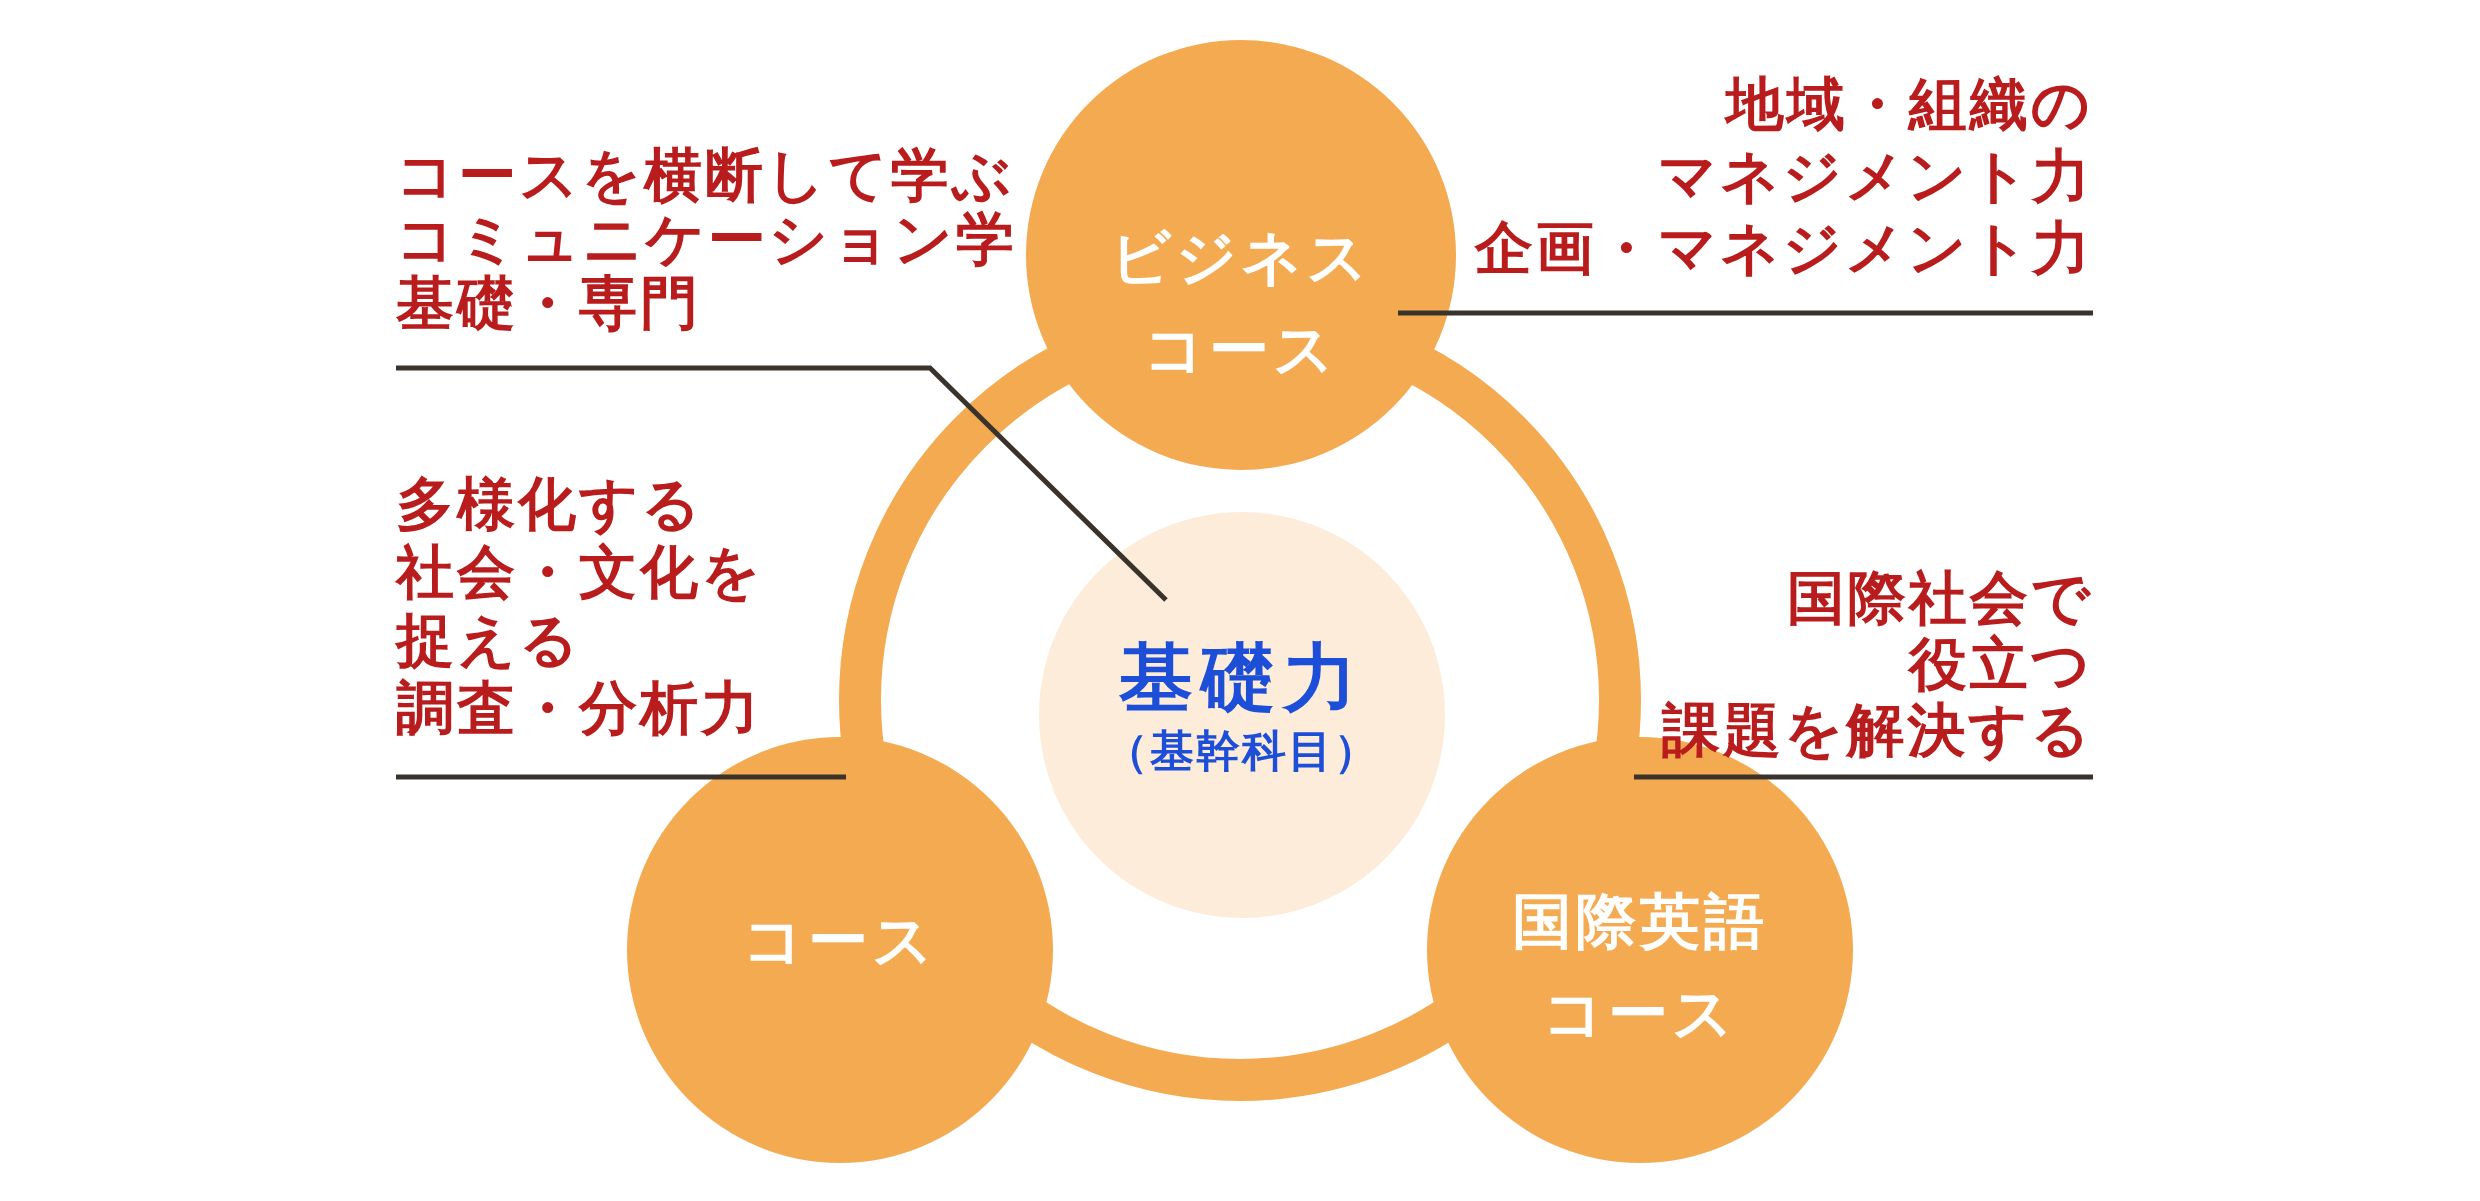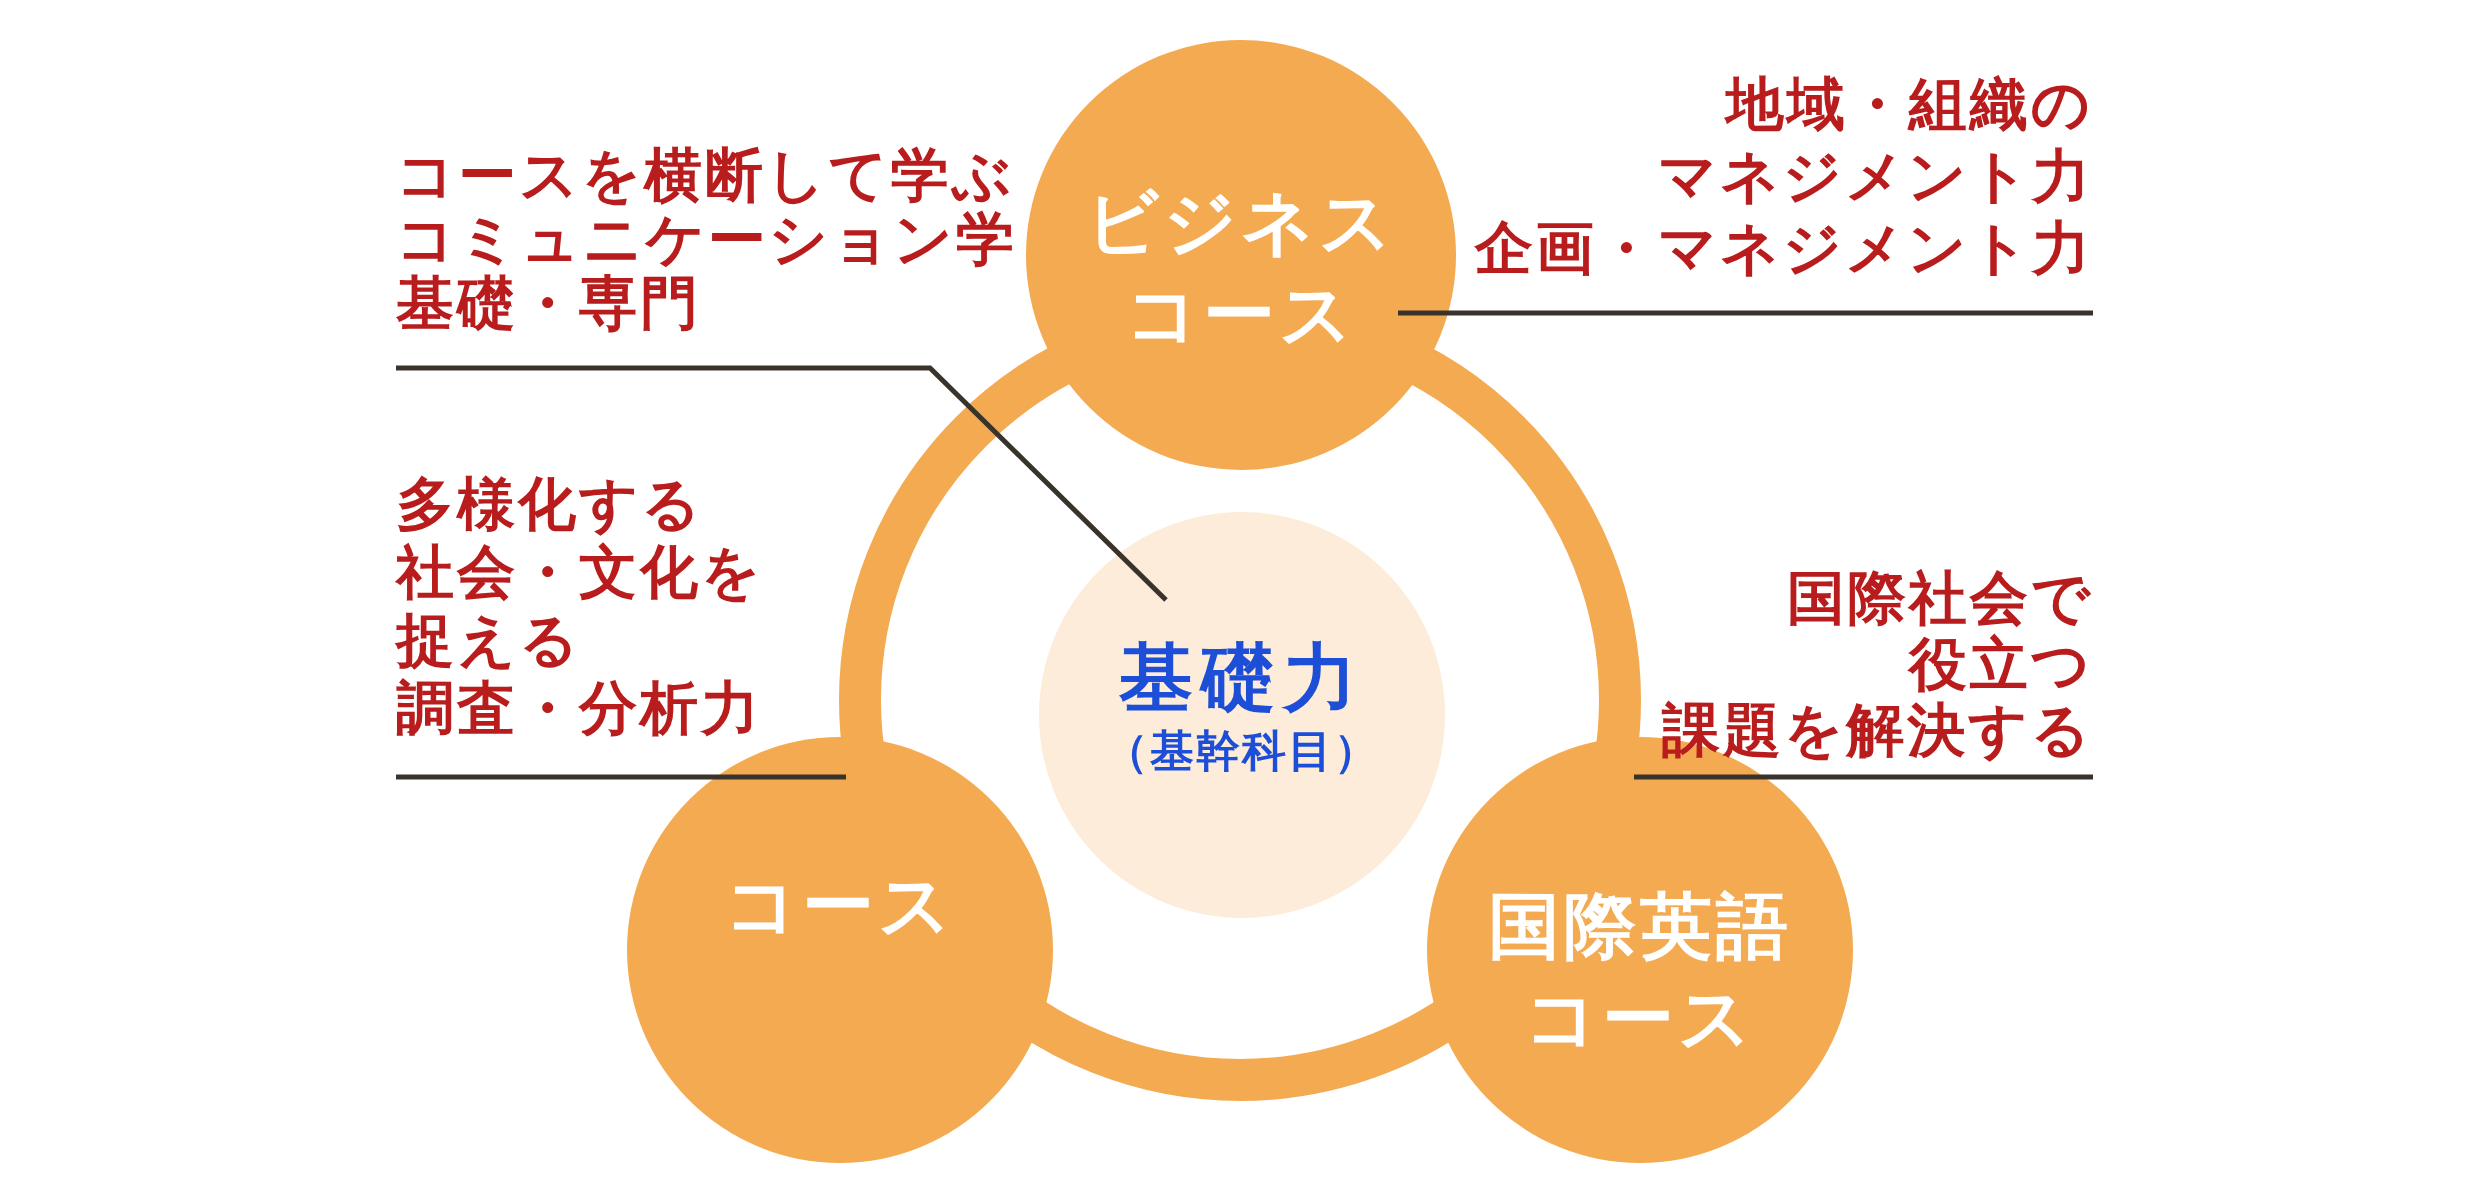--- a/index.html
+++ b/index.html
@@ -31,29 +31,30 @@
     letter-spacing: 3px;
   }
   .annotation .ln { display: block; }
   .ann-top-left   { left: 396px; top: 143px;  line-height: 64px; text-align: left; }
   .ann-mid-left   { left: 396px; top: 470px;  line-height: 68px; text-align: left; }
   .ann-top-right  { right: 387px; top: 68px;  line-height: 72px; text-align: right; }
   .ann-mid-right  { right: 387px; top: 537px; line-height: 66px; text-align: right; margin-top: 28px; }
   
   .course-label {
     color: #ffffff;
-    font-size: 72px;
+    font-size: 60px;
     line-height: 92px;
     letter-spacing: 4px;
     text-align: center;
     width: 600px;
+    margin-top: 36px;
   }
   .lbl-business { left: 941px;  top: 176px; }
   .lbl-society  { left: 540px;  top: 859px; }
-  .lbl-english  { left: 1340px; top: 880px; }
+  .lbl-english  { left: 1340px; top: 840px; }
   
   .core-label {
     left: 942px;
     top: 633px;
     width: 600px;
     color: #1d4ed8;
     text-align: center;
   }
   .core-title {
     display: block;

